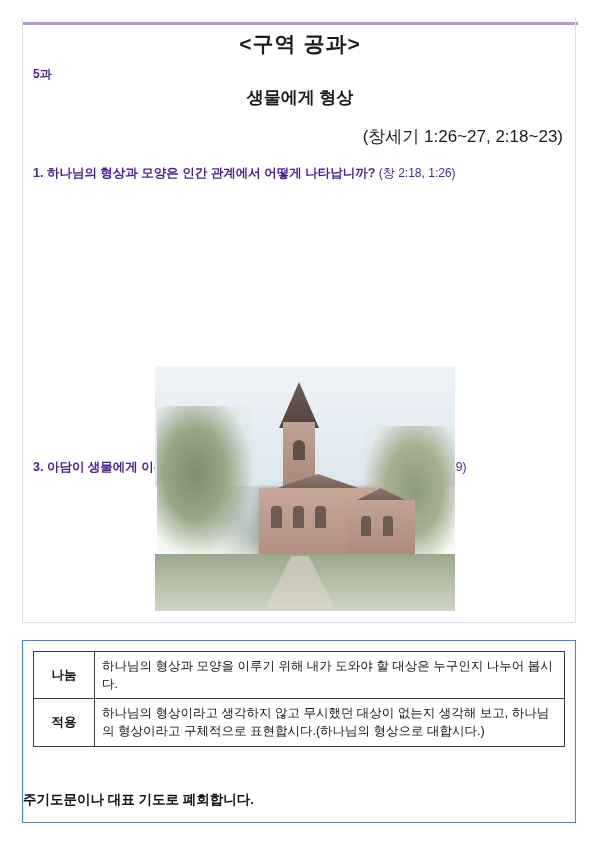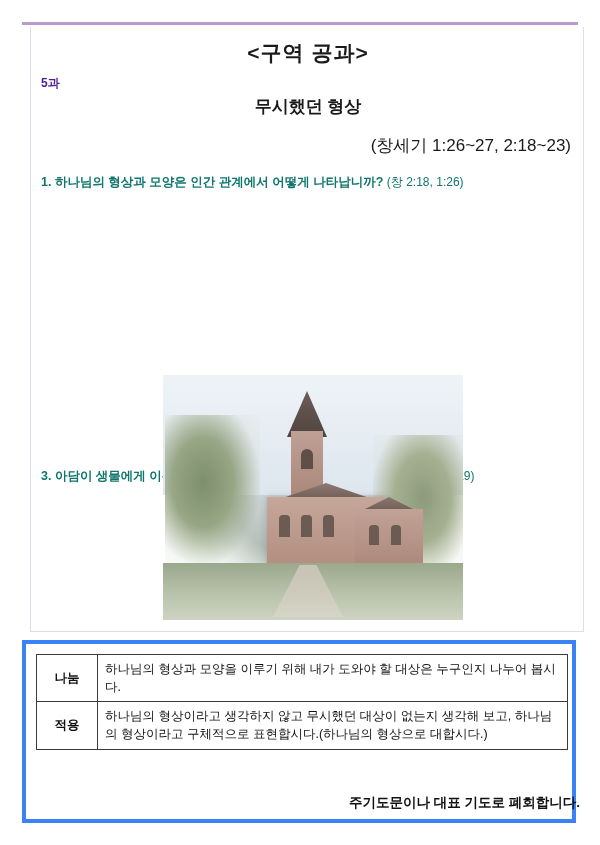--- a/index.html
+++ b/index.html
@@ -31,27 +31,26 @@
     top: 22px;
     width: 556px;
     height: 3px;
     background: #b79bd1;
   }
 
   
   .main-frame {
     position: absolute;
     left: 22px;
-    top: 27px;
+    top: 18px;
     width: 554px;
     height: 605px;
     border: 1px solid #e2dbe9;
     border-top: none;
     box-sizing: border-box;
-    margin-left: 8px;
   }
 
   .title {
     position: absolute;
     left: 0;
     top: 12px;
     width: 554px;
     text-align: center;
     font-size: 21px;
     font-weight: bold;
@@ -86,21 +85,21 @@
     font-size: 17px;
     color: #1a1a1a;
   }
 
   .question {
     position: absolute;
     left: 10px;
     width: 534px;
     font-size: 12.5px;
     font-weight: bold;
-    color: #0f766e;
+    color: #4c1d95;
     line-height: 1.4;
   }
   .question .ref {
     font-weight: normal;
     font-size: 12px;
   }
   .q1 { top: 147px; }
   .q2 { top: 285px; }
   .q3 { top: 441px; }
 
@@ -181,21 +180,21 @@
     clip-path: polygon(38% 0%, 62% 0%, 100% 100%, 0% 100%);
   }
 
   
   .summary-frame {
     position: absolute;
     left: 22px;
     top: 640px;
     width: 554px;
     height: 183px;
-    border: 4px solid #3b82f6;
+    border: 1px solid #3b82f6;
     box-sizing: border-box;
   }
   table.summary {
     position: absolute;
     left: 10px;
     top: 10px;
     width: 532px;
     border-collapse: collapse;
     table-layout: fixed;
   }
@@ -211,40 +210,40 @@
     width: 46px;
     text-align: center;
     font-weight: bold;
     font-size: 13px;
   }
   .closing {
     position: absolute;
     left: 0;
     top: 150px;
     width: 554px;
-    text-align: right;
+    text-align: left;
     font-size: 13.5px;
     font-weight: bold;
     color: #111;
   }
 </style>
 </head>
 <body>
 
 <div class="page">
 
   <div class="top-rule"></div>
 
   <div class="main-frame">
 
     <div class="title">&lt;구역 공과&gt;</div>
 
     <div class="lesson-no">5과</div>
 
-    <div class="subject">무시했던 형상</div>
+    <div class="subject">생물에게 형상</div>
 
     <div class="reference">(창세기 1:26~27, 2:18~23)</div>
 
     <div class="question q1">
       <span>1. 하나님의 형상과 모양은 인간 관계에서 어떻게 나타납니까?</span>
       <span class="ref">(창 2:18, 1:26)</span>
     </div>
 
 
     <div class="question q3">

